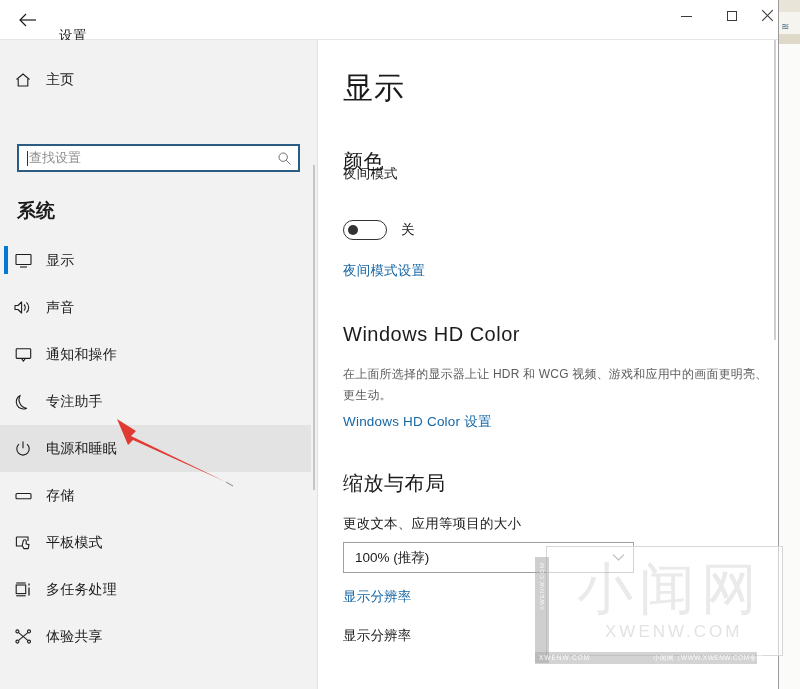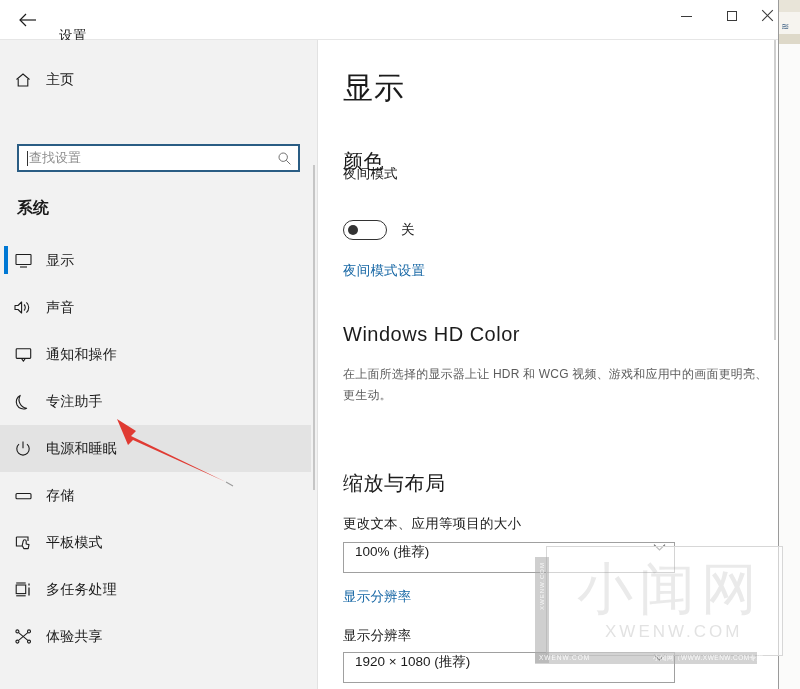--- a/index.html
+++ b/index.html
@@ -167,21 +167,21 @@
     overflow: hidden;
   }
   #search-icon {
     width: 28px; display: flex; align-items: center; justify-content: center;
     color: #707070;
   }
 
   #sidebar-group-title {
     position: absolute;
     left: 17px; top: 158px;
-    font-size: 16px;
+    font-size: 19px;
     font-weight: bold;
     color: #1b1b1b;
   }
 
   #nav-list {
     position: absolute;
     left: 0; top: 197px;
     width: 311px;
   }
   .nav-item {
@@ -302,26 +302,26 @@
   #night-toggle-state {
     margin-left: 14px;
     font-size: 13.5px;
     color: #1b1b1b;
   }
 
   
   .dropdown {
     position: absolute;
     left: 24px;
-    width: 332px;
+    width: 291px;
     height: 31px;
     border: 1px solid #a0a0a0;
     background: #ffffff;
     box-sizing: border-box;
-    display: flex; align-items: flex-start;
+    display: flex; align-items: center;
     cursor: default;
   }
   .dropdown .dd-value {
     flex: 1;
     padding-left: 11px;
     font-size: 13.5px;
     color: #1b1b1b;
     white-space: nowrap;
     overflow: hidden;
   }
@@ -614,46 +614,39 @@
       </div>
       <span id="night-toggle-state">关</span>
     </div>
 
     <div class="link" style="top:222px;">夜间模式设置</div>
 
     <div class="section-h2" style="top:283px;">Windows HD Color</div>
 
     <div class="desc" style="top:324px;">在上面所选择的显示器上让 HDR 和 WCG 视频、游戏和应用中的画面更明亮、更生动。</div>
 
+    <div class="link" style="top:373px;">Windows HD Color 设置</div>
 
     <div class="section-h2" style="top:430px;">缩放与布局</div>
 
     <div class="body-label" style="top:475px;">更改文本、应用等项目的大小</div>
 
     <div class="dropdown" style="top: 502px;" id="dd-scale">
       <span class="dd-value">100% (推荐)</span>
       <span class="dd-chev">
         <svg width="13" height="9" viewBox="0 0 13 9" aria-hidden="true">
           <path d="M1 1.6 L6.5 7 L12 1.6" fill="none" stroke="#6d6d6d" stroke-width="1.2"></path>
         </svg>
       </span>
     </div>
 
     <div class="link" style="top:548px;">显示分辨率</div>
 
     <div class="body-label" style="top:587px;">显示分辨率</div>
 
-    <div class="dropdown" style="top:612px;">
-      <span class="dd-value">1920 × 1080 (推荐)</span>
-      <span class="dd-chev">
-        <svg width="13" height="9" viewBox="0 0 13 9" aria-hidden="true">
-          <path d="M1 1.6 L6.5 7 L12 1.6" fill="none" stroke="#6d6d6d" stroke-width="1.2"></path>
-        </svg>
-      </span>
-    </div>
 
     <div id="content-scrollbar">
       <div id="content-scroll-thumb"></div>
     </div>
   </div>
 
 </div>
 
 <svg id="annotation-arrow" viewBox="0 0 150 95">
   <path d="M17 14 L36 26 L31 31 L126 77 L33 35 L28 40 Z" fill="#e03b33"></path>

